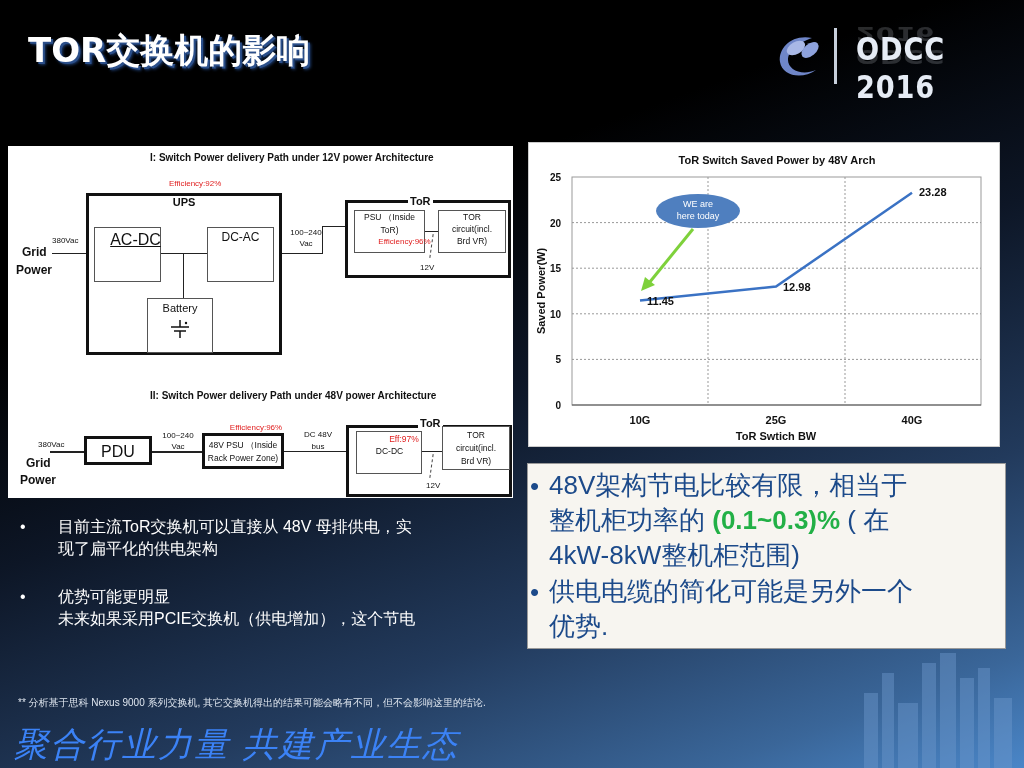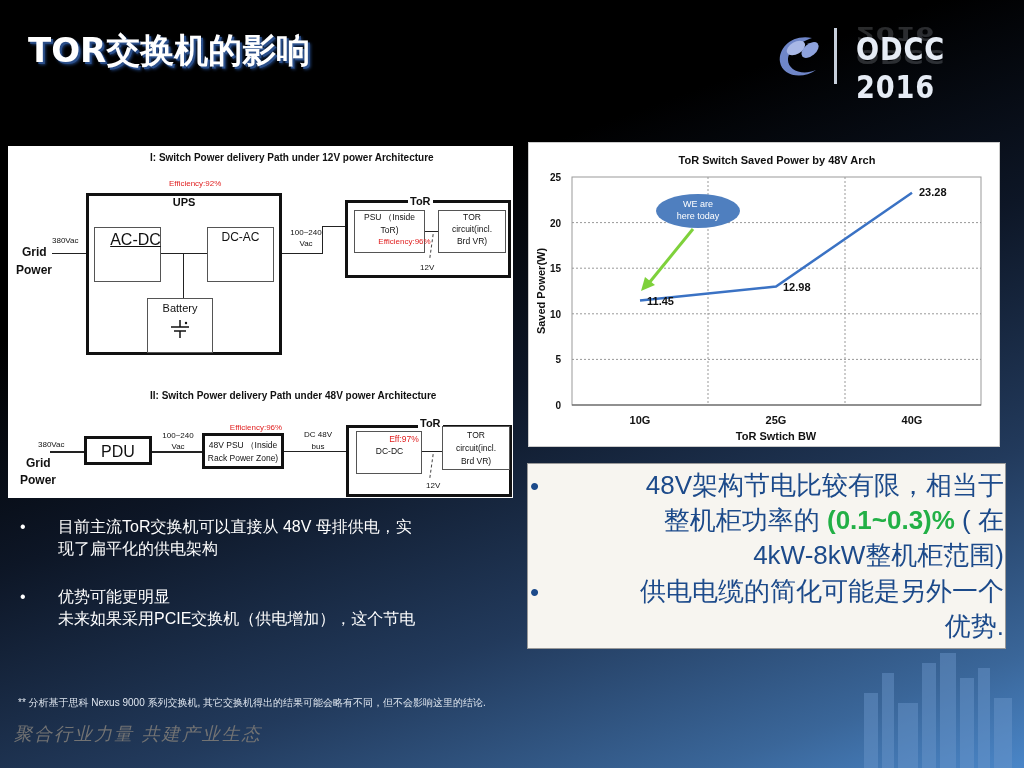--- a/index.html
+++ b/index.html
@@ -23,26 +23,26 @@
   .box{position:absolute;border:1px solid #555;background:#fff;box-sizing:border-box;}
   .thick{border:3px solid #111;}
   .t{position:absolute;color:#111;font-size:9px;text-align:center;line-height:1.2;}
   .red{color:#e02020;padding-left:15px;}
   .ln{position:absolute;background:#222;}
   
   .chart{left:528px;top:142px;width:472px;height:305px;background:#fff;border:1px solid #ccc;box-sizing:border-box;}
   
   .rbox{left:527px;top:463px;width:479px;height:186px;background:#f7f5f0;border:1px solid #999;box-sizing:border-box;}
   .rbul{position:absolute;left:0;font-size:26px;color:#1c4a8a;line-height:36px;}
-  .rtext{position:absolute;left:36px;font-size:26px;color:#1c4a8a;line-height:35px;width:440px;text-align:right;}
+  .rtext{position:absolute;left:21px;font-size:26px;color:#1c4a8a;line-height:35px;width:440px;}
   .green{color:#22b046;font-weight:bold;}
   
   .lb{position:absolute;font-size:16px;color:#fff;line-height:22px;}
   .note{left:18px;top:696px;font-size:10px;color:#dfe6ef;}
-  .slogan{left:14px;top:722px;font-size:18px;color:#737373;font-family:"DejaVu Serif",serif;font-style:italic;letter-spacing:2px;}
+  .slogan{left:14px;top:722px;font-size:34px;color:#3b82f6;font-family:"DejaVu Serif",serif;font-style:italic;letter-spacing:2px;}
   .city{right:0;bottom:0;width:170px;height:115px;}
 </style>
 </head>
 <body>
 
 <div class="abs title">TOR交换机的影响</div>
 
 <div class="abs logo">
   <svg class="logo-mark" viewBox="0 0 52 52">
     <path d="M40 8 C20 4 6 18 8 32 C10 46 30 50 44 40 C30 46 16 40 16 30 C16 20 28 12 40 8Z" fill="#6f86c8"></path>

